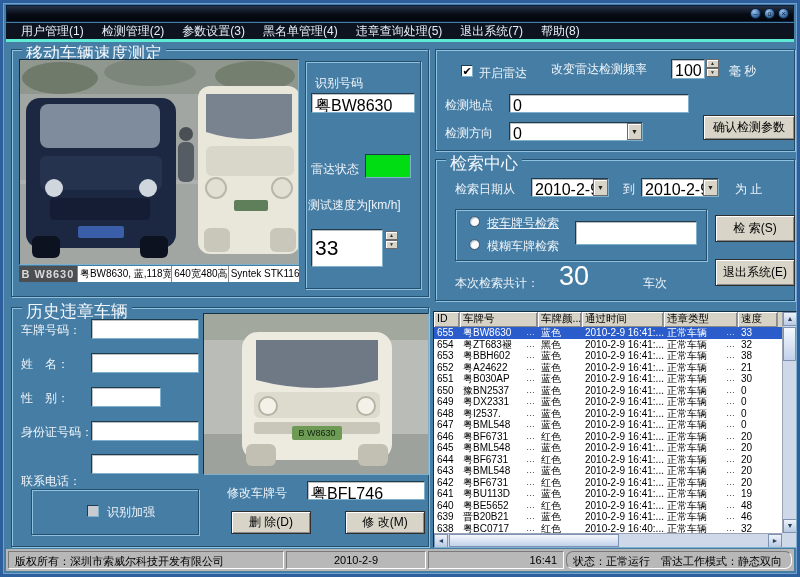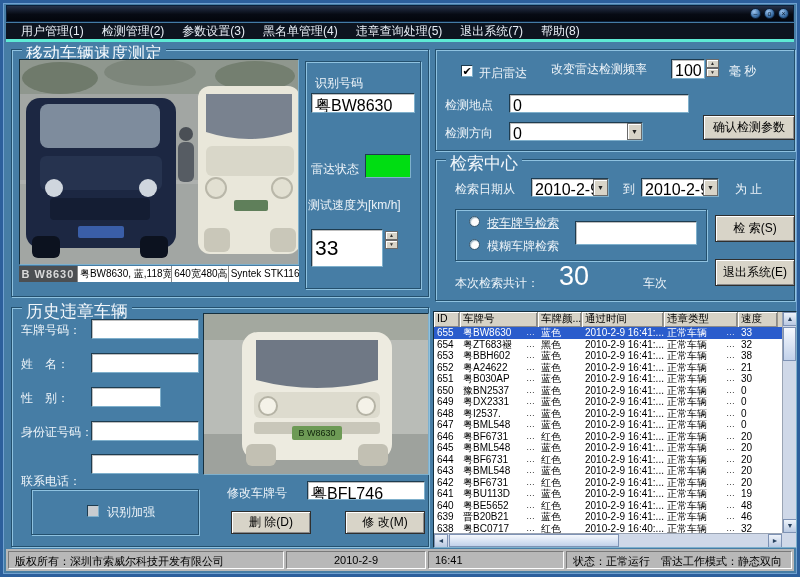--- a/index.html
+++ b/index.html
@@ -481,17 +481,17 @@
       <div class="sb-btn" style="left:0; top:0;">◄</div>
       <div class="sb-thumb" style="left:15px; top:0; width:170px; height:13px;"></div>
       <div class="sb-btn" style="right:0; top:0;">►</div>
     </div>
     <div id="corner"></div>
   </div>
 
   <div id="statusbar">
     <div class="status-cell" style="flex:0 0 276px;">版权所有：深圳市索威尔科技开发有限公司</div>
     <div class="status-cell" style="flex:0 0 140px; text-align:center;">2010-2-9</div>
-    <div class="status-cell" style="flex:0 0 136px; text-align:left;">16:41</div>
-    <div class="status-cell" style="flex:1;">状态：正常运行　雷达工作模式：静态双向</div>
+    <div class="status-cell" style="flex:0 0 136px; text-align:right;">16:41</div>
+    <div class="status-cell" style="flex:1;border-radius:7px;">状态：正常运行　雷达工作模式：静态双向</div>
   </div>
 
 </div>
 
 </body></html>

